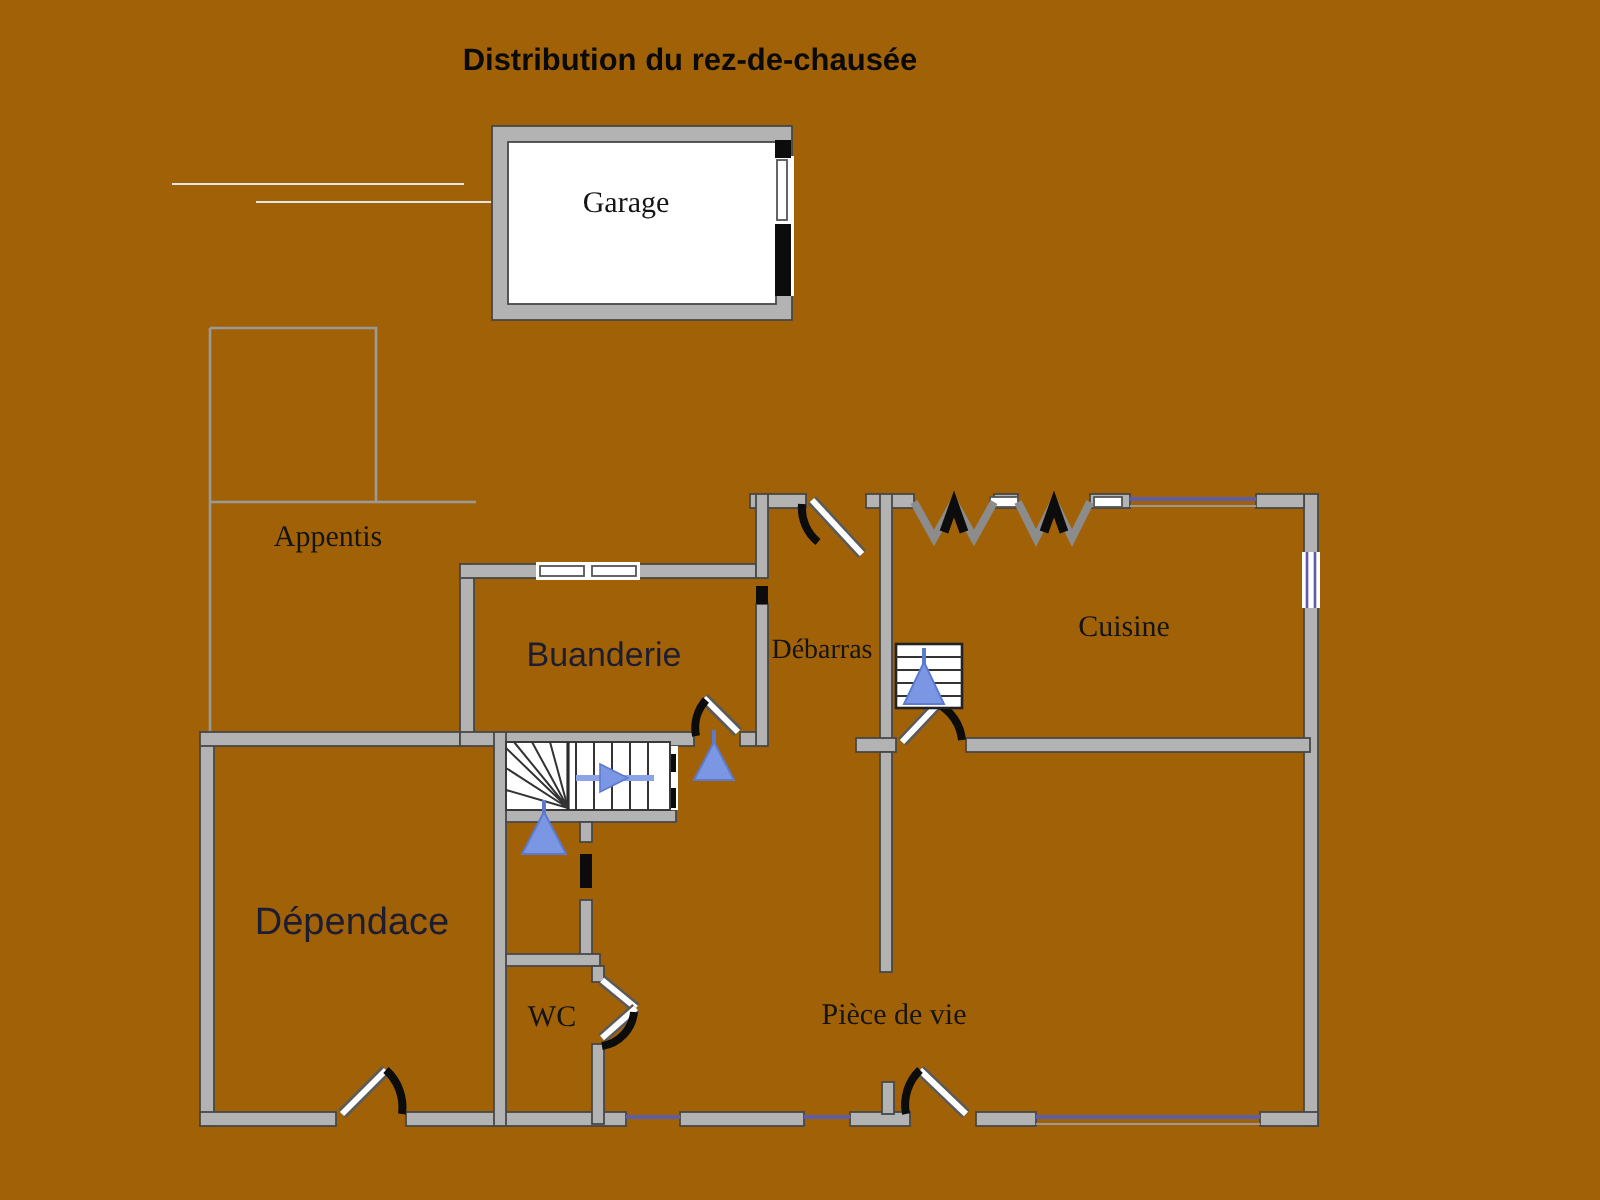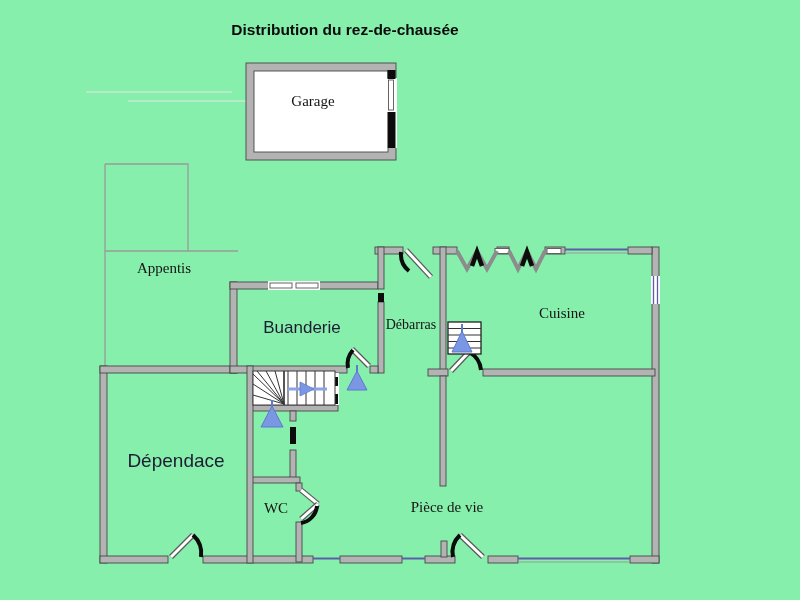--- a/index.html
+++ b/index.html
@@ -1,16 +1,16 @@
 <!DOCTYPE html>
 <html><head>
 <meta charset="utf-8">
 <style>
   html,body{margin:0;padding:0;background:#fff;}
-  #canvas{position:relative;width:800px;height:600px;background:#86efac;overflow:hidden;
+  #canvas{position:relative;width:800px;height:600px;background:#a16207;overflow:hidden;
           font-family:"Liberation Sans",sans-serif;}
   svg{position:absolute;left:0;top:0;}
   .wall{fill:#b3b3b3;stroke:#474747;stroke-width:0.9;}
   .blackseg{fill:#0c0c0c;stroke:none;}
   .thinline{stroke:#9a9a9a;stroke-width:1.3;fill:none;}
   .faint{stroke:#e6e6e6;stroke-width:1;fill:none;}
   .winpane{fill:#ffffff;stroke:#555;stroke-width:0.9;}
   .bluewin{stroke:#5d5da8;stroke-width:2;fill:none;}
   .stairline{stroke:#333;stroke-width:1;fill:none;}
   .leaf-outer{stroke:#5a5a5a;stroke-width:5.5;stroke-linecap:butt;}

